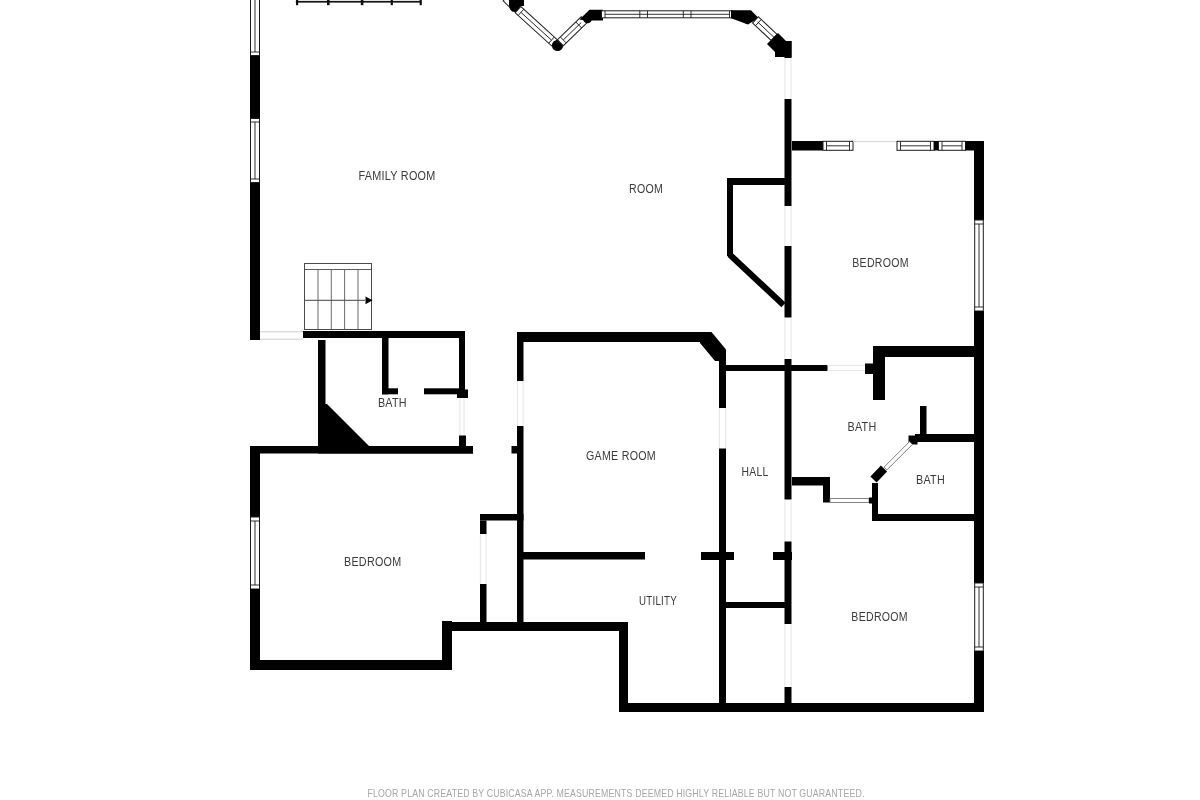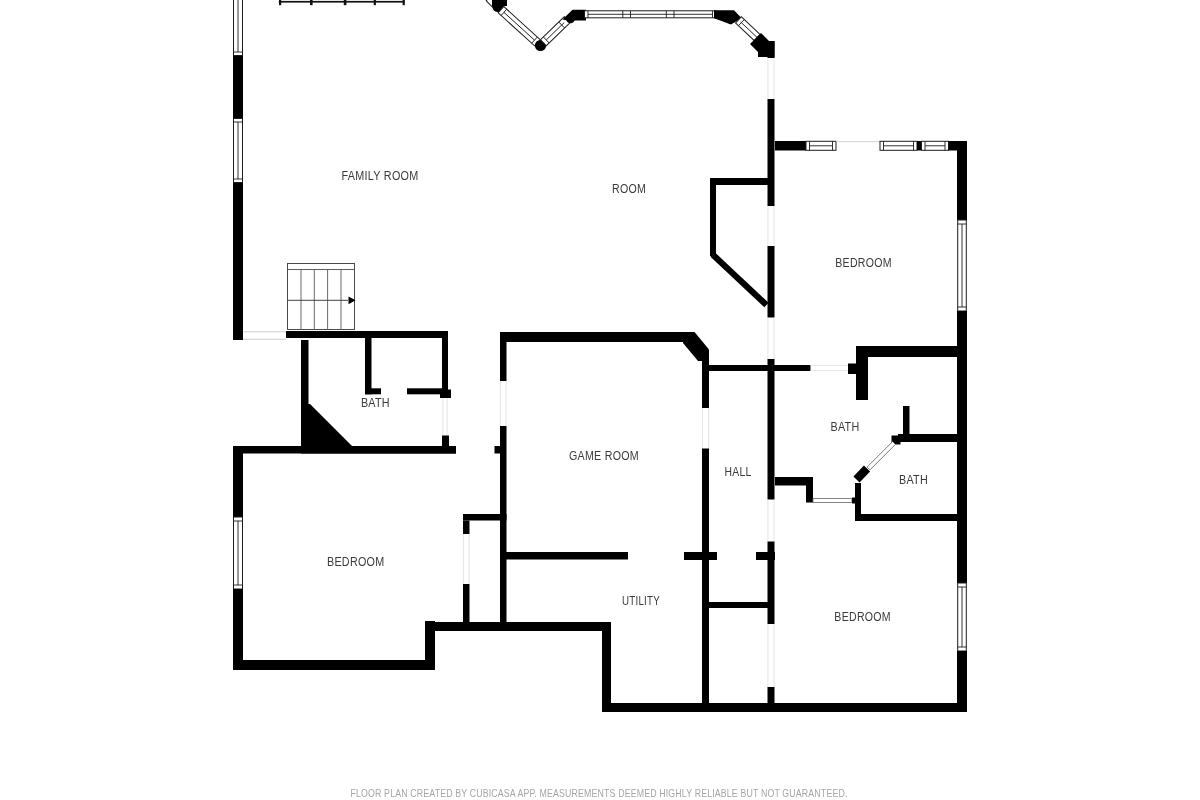--- a/index.html
+++ b/index.html
@@ -1,16 +1,16 @@
 <!DOCTYPE html>
 <html><head>
 <meta charset="utf-8">
 <style>
   html,body{margin:0;padding:0;background:#fff;}
-  .page{width:1027px;height:800px;position:relative;font-family:"Liberation Sans", sans-serif;}
+  .page{width:1027px;height:800px;position:relative;font-family:"Liberation Sans", sans-serif;padding-left:17px;}
   text{font-family:"Liberation Sans", sans-serif;fill:#3a3a3a;font-size:12px;letter-spacing:0.3px;}
   .lbl{text-anchor:middle;}
 </style>
 </head>
 <body>
 <div class="page">
 <svg width="1200" height="800" viewBox="0 0 1200 800">
 <rect x="0" y="0" width="1200" height="800" fill="#ffffff"></rect>
 
 <g>

